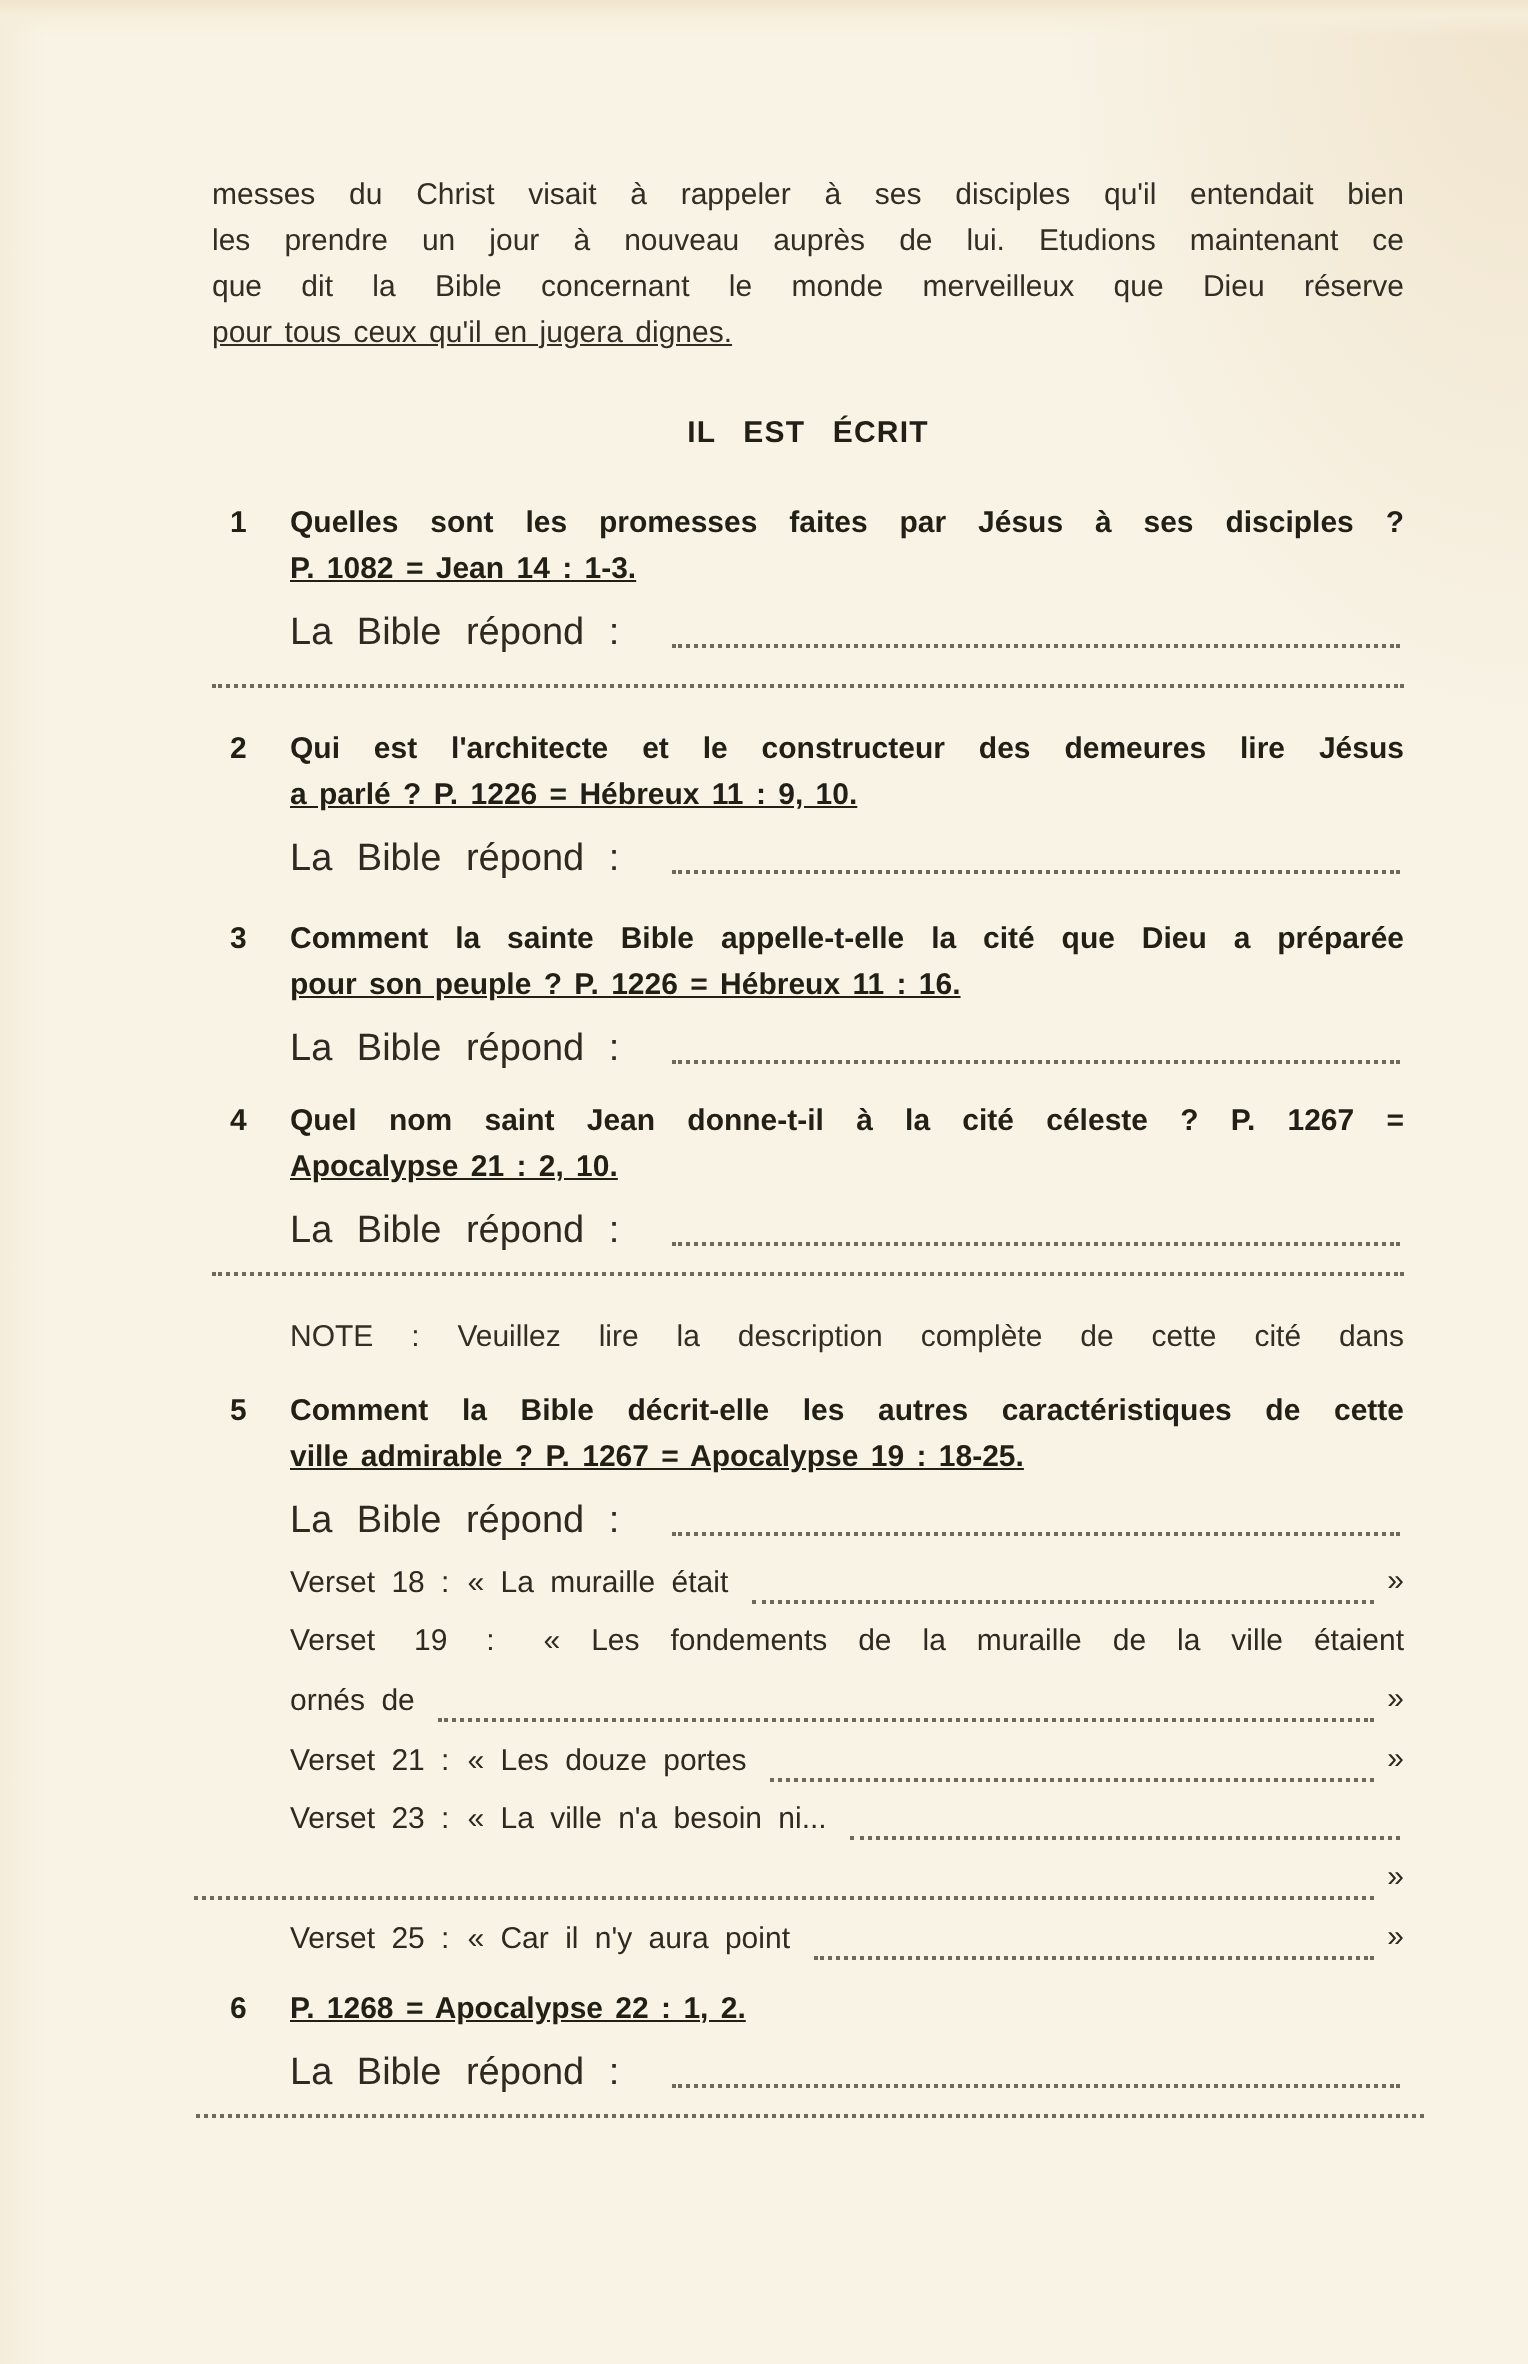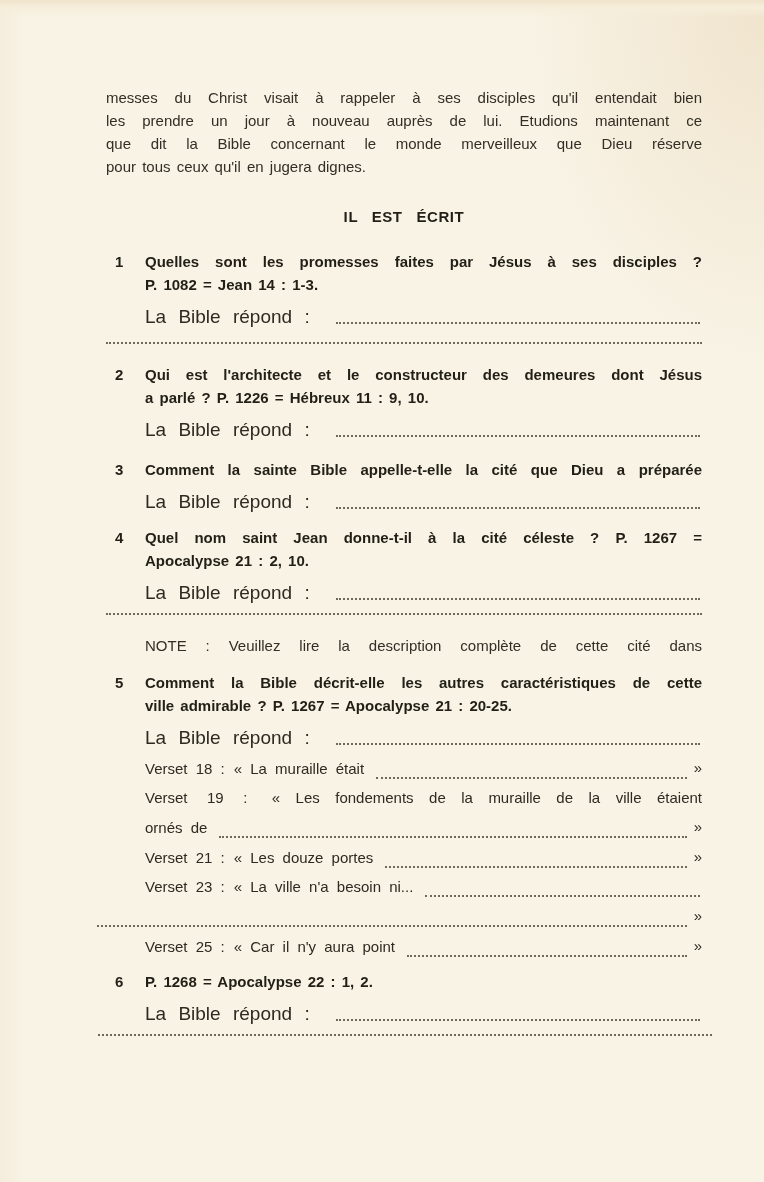--- a/index.html
+++ b/index.html
@@ -13,21 +13,21 @@
   .page{
     position:relative;width:764px;height:1182px;
     background:
       linear-gradient(180deg, #efe3cb 0px, #f6eedb 7px, rgba(248,243,229,0) 18px),
       radial-gradient(ellipse at 100% 0%, rgba(233,215,185,.55) 0%, rgba(248,243,229,0) 22%),
       linear-gradient(90deg, rgba(240,231,211,.5) 0%, rgba(248,243,229,0) 3%),
       #f8f3e5;
   }
   .content{position:absolute;left:106px;top:0;width:596px;}
 
-  .line{white-space:nowrap;}
+  .line{white-space:nowrap;text-decoration:underline;}
   .jline{white-space:normal;text-align:justify;text-align-last:justify;}
 
   .intro{margin-top:86px;font-size:15px;line-height:23px;color:#332e25;word-spacing:2px;}
 
   .heading{margin-top:26px;font-size:15px;line-height:26px;font-weight:bold;
     text-align:center;letter-spacing:.6px;word-spacing:9px;color:#221f17;}
 
   .q{position:relative;padding-left:39px;font-weight:bold;font-size:15px;
      line-height:23px;color:#221f17;word-spacing:2px;}
   .qnum{position:absolute;left:9px;top:0;}
@@ -78,31 +78,32 @@
       <div class="line">P. 1082 = Jean 14 : 1-3.</div>
     </div>
     <div class="answer">
       <span class="lbl">La Bible répond :</span>
       <span class="leader"></span>
     </div>
     <div class="sep sep1"></div>
 
     <div class="q mt-q2">
       <span class="qnum">2</span>
-      <div class="jline">Qui est l'architecte et le constructeur des demeures dont Jésus</div>
+      <div class="jline">Qui est l'architecte et le constructeur des demeures lire Jésus</div>
       <div class="line">a parlé ? P. 1226 = Hébreux 11 : 9, 10.</div>
     </div>
     <div class="answer">
       <span class="lbl">La Bible répond :</span>
       <span class="leader"></span>
     </div>
 
     <div class="q mt-q3">
       <span class="qnum">3</span>
       <div class="jline">Comment la sainte Bible appelle-t-elle la cité que Dieu a préparée</div>
+      <div class="line">pour son peuple ? P. 1226 = Hébreux 11 : 16.</div>
     </div>
     <div class="answer">
       <span class="lbl">La Bible répond :</span>
       <span class="leader"></span>
     </div>
 
     <div class="q mt-q4">
       <span class="qnum">4</span>
       <div class="jline">Quel nom saint Jean donne-t-il à la cité céleste ? P. 1267 =</div>
       <div class="line">Apocalypse 21 : 2, 10.</div>
@@ -113,21 +114,21 @@
     </div>
     <div class="sep sep2"></div>
 
     <div class="note">
       <div class="jline">NOTE : Veuillez lire la description complète de cette cité dans</div>
     </div>
 
     <div class="q mt-q5">
       <span class="qnum">5</span>
       <div class="jline">Comment la Bible décrit-elle les autres caractéristiques de cette</div>
-      <div class="line">ville admirable ? P. 1267 = Apocalypse 21 : 20-25.</div>
+      <div class="line">ville admirable ? P. 1267 = Apocalypse 19 : 18-25.</div>
     </div>
     <div class="answer">
       <span class="lbl">La Bible répond :</span>
       <span class="leader"></span>
     </div>
 
     <div class="versets">
       <div class="vrow">
         <span class="vlabel">Verset 18 :</span>
         <span class="vtext">« La muraille était</span>

